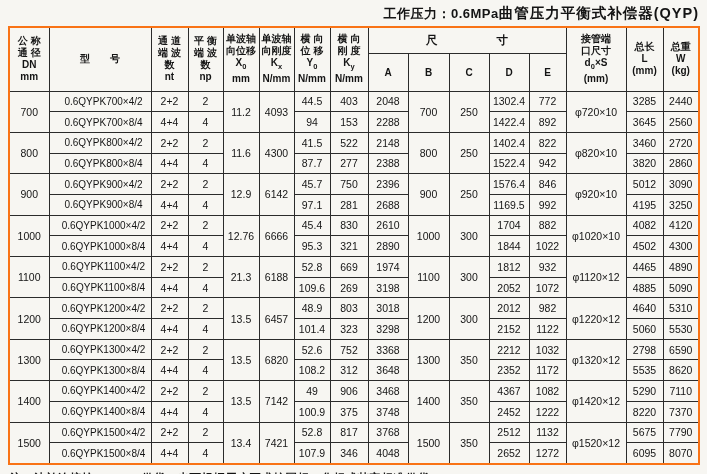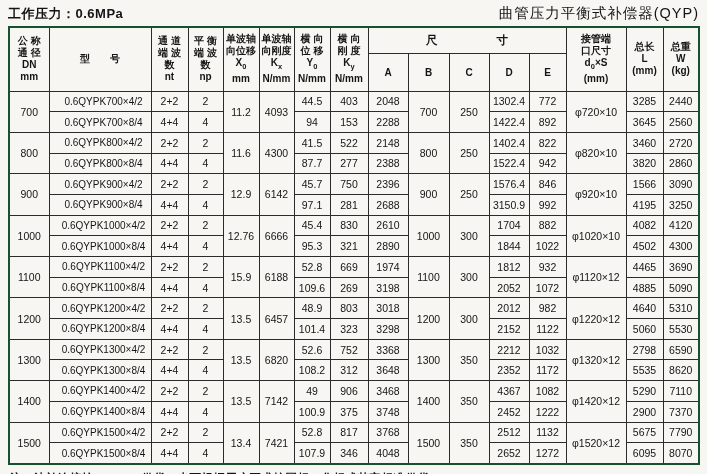--- a/index.html
+++ b/index.html
@@ -4,28 +4,28 @@
 <style>
   html,body{margin:0;padding:0;}
   body{
     width:707px;height:474px;
     background:#f7f6f2;color:#141414;
     font-family:"Liberation Sans","DejaVu Sans",sans-serif;
     overflow:hidden;
   }
   .page{padding:3px 8px 0 8px;}
   .topbar{
-    display:flex;justify-content:space-between;align-items:flex-end;
+    display:flex;justify-content:flex-end;align-items:flex-end;
     margin:1px 0 3px 0;
   }
   .pressure{font-size:13px;font-weight:bold;letter-spacing:.5px;}
-  .title{font-size:14.5px;font-weight:normal;letter-spacing:1px;}
+  .title{font-size:14.5px;font-weight:bold;letter-spacing:1px;}
   table.spec{
     border-collapse:collapse;table-layout:fixed;width:690px;
-    border:2px solid #14532d;
+    border:2px solid #f97316;
   }
   .spec th,.spec td{
     border:1px solid #2b2b2b;
     text-align:center;vertical-align:middle;
     padding:0;overflow:hidden;white-space:nowrap;
   }
   .spec thead th{font-size:10px;font-weight:bold;padding:1px 0;}
   .hl{line-height:12px;}
   .h1{height:26px;}
   .h2{height:38px;}
@@ -213,31 +213,31 @@
           <td data-name="cell-x0" rowspan="2">12.9</td>
           <td data-name="cell-kx" rowspan="2">6142</td>
           <td data-name="cell-y0">45.7</td>
           <td data-name="cell-ky">750</td>
           <td data-name="cell-a">2396</td>
           <td data-name="cell-b" rowspan="2">900</td>
           <td data-name="cell-c" rowspan="2">250</td>
           <td data-name="cell-d">1576.4</td>
           <td data-name="cell-e">846</td>
           <td data-name="cell-pipe" rowspan="2">φ920×10</td>
-          <td data-name="cell-l">1566</td>
+          <td data-name="cell-l">5012</td>
           <td data-name="cell-w">3090</td>
         </tr>
         <tr data-name="table-row">
           <td data-name="cell-model">0.6QYPK900×8/4</td>
           <td data-name="cell-nt">4+4</td>
           <td data-name="cell-np">4</td>
           <td data-name="cell-y0">97.1</td>
           <td data-name="cell-ky">281</td>
           <td data-name="cell-a">2688</td>
-          <td data-name="cell-d">3150.9</td>
+          <td data-name="cell-d">1169.5</td>
           <td data-name="cell-e">992</td>
           <td data-name="cell-l">4195</td>
           <td data-name="cell-w">3250</td>
         </tr>
         <tr data-name="table-row">
           <td data-name="cell-dn" rowspan="2">1000</td>
           <td data-name="cell-model">0.6QYPK1000×4/2</td>
           <td data-name="cell-nt">2+2</td>
           <td data-name="cell-np">2</td>
           <td data-name="cell-x0" rowspan="2">12.76</td>
@@ -263,32 +263,32 @@
           <td data-name="cell-d">1844</td>
           <td data-name="cell-e">1022</td>
           <td data-name="cell-l">4502</td>
           <td data-name="cell-w">4300</td>
         </tr>
         <tr data-name="table-row">
           <td data-name="cell-dn" rowspan="2">1100</td>
           <td data-name="cell-model">0.6QYPK1100×4/2</td>
           <td data-name="cell-nt">2+2</td>
           <td data-name="cell-np">2</td>
-          <td data-name="cell-x0" rowspan="2">15.9</td>
+          <td data-name="cell-x0" rowspan="2">21.3</td>
           <td data-name="cell-kx" rowspan="2">6188</td>
           <td data-name="cell-y0">52.8</td>
           <td data-name="cell-ky">669</td>
           <td data-name="cell-a">1974</td>
           <td data-name="cell-b" rowspan="2">1100</td>
           <td data-name="cell-c" rowspan="2">300</td>
           <td data-name="cell-d">1812</td>
           <td data-name="cell-e">932</td>
           <td data-name="cell-pipe" rowspan="2">φ1120×12</td>
           <td data-name="cell-l">4465</td>
-          <td data-name="cell-w">3690</td>
+          <td data-name="cell-w">4890</td>
         </tr>
         <tr data-name="table-row">
           <td data-name="cell-model">0.6QYPK1100×8/4</td>
           <td data-name="cell-nt">4+4</td>
           <td data-name="cell-np">4</td>
           <td data-name="cell-y0">109.6</td>
           <td data-name="cell-ky">269</td>
           <td data-name="cell-a">3198</td>
           <td data-name="cell-d">2052</td>
           <td data-name="cell-e">1072</td>
@@ -375,21 +375,21 @@
         </tr>
         <tr data-name="table-row">
           <td data-name="cell-model">0.6QYPK1400×8/4</td>
           <td data-name="cell-nt">4+4</td>
           <td data-name="cell-np">4</td>
           <td data-name="cell-y0">100.9</td>
           <td data-name="cell-ky">375</td>
           <td data-name="cell-a">3748</td>
           <td data-name="cell-d">2452</td>
           <td data-name="cell-e">1222</td>
-          <td data-name="cell-l">2900</td>
+          <td data-name="cell-l">8220</td>
           <td data-name="cell-w">7370</td>
         </tr>
         <tr data-name="table-row">
           <td data-name="cell-dn" rowspan="2">1500</td>
           <td data-name="cell-model">0.6QYPK1500×4/2</td>
           <td data-name="cell-nt">2+2</td>
           <td data-name="cell-np">2</td>
           <td data-name="cell-x0" rowspan="2">13.4</td>
           <td data-name="cell-kx" rowspan="2">7421</td>
           <td data-name="cell-y0">52.8</td>

